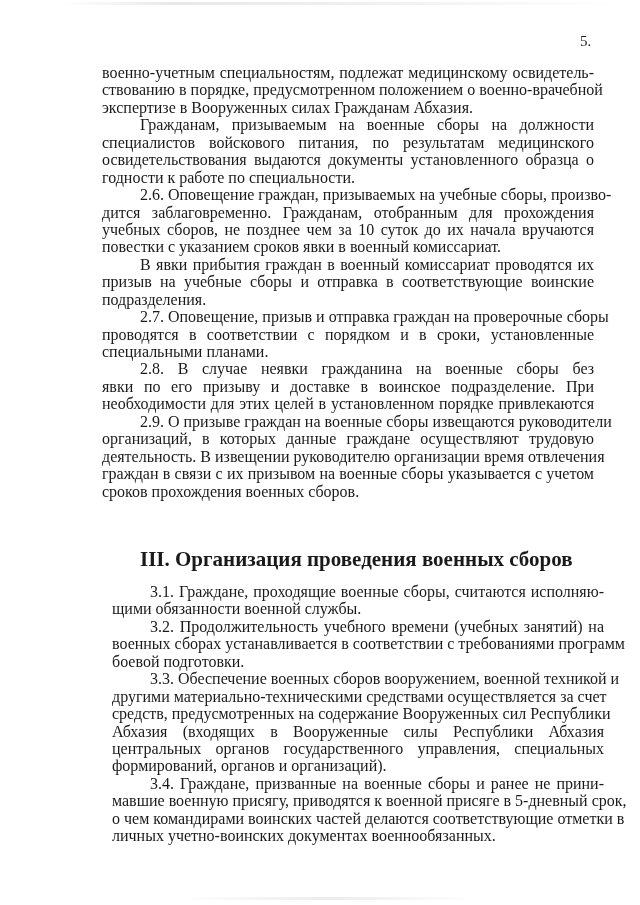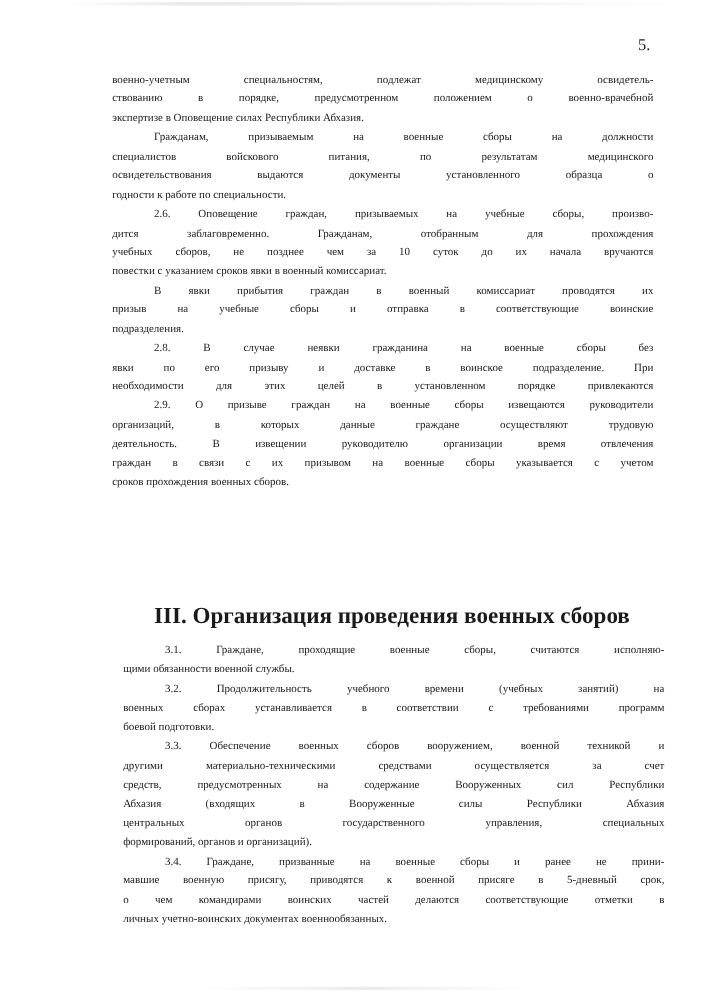--- a/index.html
+++ b/index.html
@@ -4,57 +4,62 @@
 <style>
   html, body { margin: 0; padding: 0; background: #ffffff; }
   body { width: 640px; height: 905px; position: relative; overflow: hidden;
          font-family: "Liberation Serif", "DejaVu Serif", serif; color: #1a1a1a; }
   .scan-top { position: absolute; left: 60px; top: 2px; width: 560px; height: 3px;
               background: linear-gradient(90deg, rgba(200,200,200,0) 0%, rgba(190,190,190,0.35) 20%, rgba(200,200,200,0.25) 60%, rgba(200,200,200,0) 100%); }
   .scan-bottom { position: absolute; left: 180px; top: 897px; width: 300px; height: 3px;
               background: linear-gradient(90deg, rgba(210,210,210,0) 0%, rgba(200,200,200,0.35) 50%, rgba(210,210,210,0) 100%); }
   .page-number { position: absolute; left: 580px; top: 33px; font-size: 15px; line-height: 17px; }
   .body-text { position: absolute; left: 102px; top: 64px; width: 492px; }
-  .line { display: block; font-size: 10px; line-height: 17.45px; height: 17.45px;
+  .line { display: block; font-size: 16px; line-height: 17.45px; height: 17.45px;
           white-space: nowrap; text-align: justify; text-align-last: justify; }
   .line.last { text-align: left; text-align-last: left; }
   .line.indent { padding-left: 38px; }
   .heading { position: absolute; left: 140px; top: 551px; font-size: 21px; font-weight: bold; line-height: 17px; }
   .body-text-2 { position: absolute; left: 112px; top: 583px; width: 492px; }
 </style>
 </head>
 <body>
 
 <div class="scan-top"></div>
 <div class="scan-bottom"></div>
 
 <div class="page-number">5.</div>
 
 <div class="body-text" id="section2">
     <div>
       <span class="line">военно-учетным специальностям, подлежат медицинскому освидетель-</span>
       <span class="line">ствованию в порядке, предусмотренном положением о военно-врачебной</span>
-      <span class="line last">экспертизе в Оповещение силах Республики Абхазия.</span>
+      <span class="line last">экспертизе в Вооруженных силах Гражданам Абхазия.</span>
     </div>
     <div>
       <span class="line indent">Гражданам, призываемым на военные сборы на должности</span>
       <span class="line">специалистов войскового питания, по результатам медицинского</span>
       <span class="line">освидетельствования выдаются документы установленного образца о</span>
       <span class="line last">годности к работе по специальности.</span>
     </div>
     <div>
       <span class="line indent">2.6. Оповещение граждан, призываемых на учебные сборы, произво-</span>
       <span class="line">дится заблаговременно. Гражданам, отобранным для прохождения</span>
       <span class="line">учебных сборов, не позднее чем за 10 суток до их начала вручаются</span>
       <span class="line last">повестки с указанием сроков явки в военный комиссариат.</span>
     </div>
     <div>
       <span class="line indent">В явки прибытия граждан в военный комиссариат проводятся их</span>
       <span class="line">призыв на учебные сборы и отправка в соответствующие воинские</span>
       <span class="line last">подразделения.</span>
+    </div>
+    <div>
+      <span class="line indent">2.7. Оповещение, призыв и отправка граждан на проверочные сборы</span>
+      <span class="line">проводятся в соответствии с порядком и в сроки, установленные</span>
+      <span class="line last">специальными планами.</span>
     </div>
     <div>
       <span class="line indent">2.8. В случае неявки гражданина на военные сборы без</span>
       <span class="line">явки по его призыву и доставке в воинское подразделение. При</span>
       <span class="line">необходимости для этих целей в установленном порядке привлекаются</span>
     </div>
     <div>
       <span class="line indent">2.9. О призыве граждан на военные сборы извещаются руководители</span>
       <span class="line">организаций, в которых данные граждане осуществляют трудовую</span>
       <span class="line">деятельность. В извещении руководителю организации время отвлечения</span>

